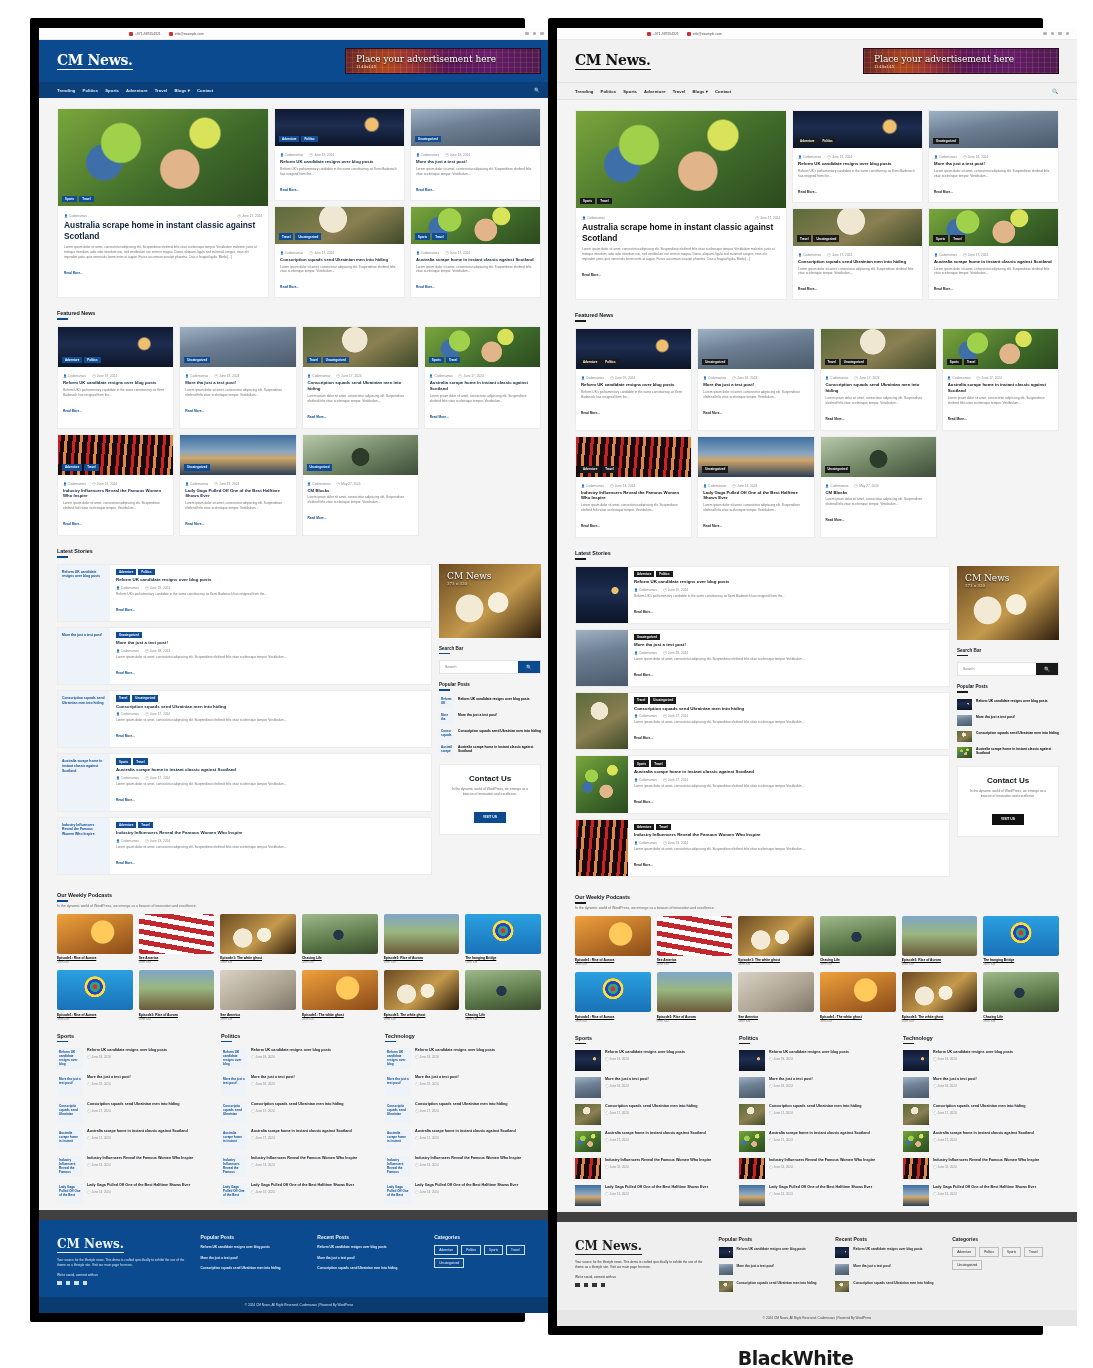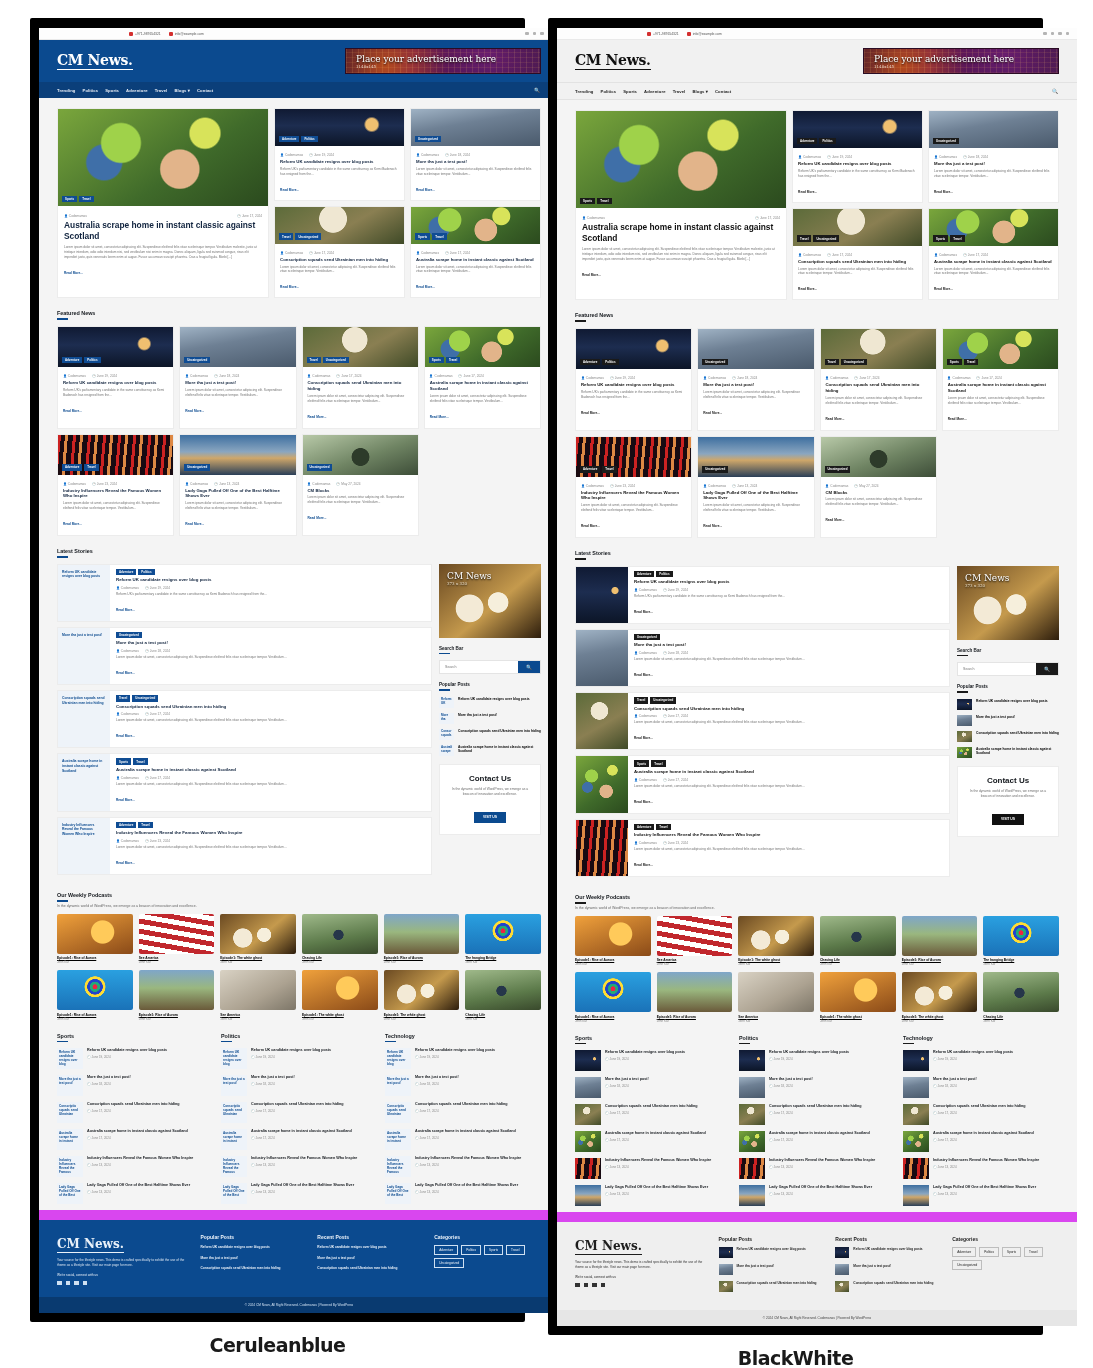--- a/index.html
+++ b/index.html
@@ -15,21 +15,21 @@
   .variant.left  { position:absolute; left:30px;  top:18px; width:495px; }
   .variant.right { position:absolute; left:548px; top:18px; width:495px; }
 
   
   .frame {
     background:#000;
     padding:10px 9px 9px 9px;
     border-radius:2px;
     width:495px;
   }
-  .screen { background:#d946ef; width:520px; overflow:hidden; }
+  .screen { background:#404040; width:520px; overflow:hidden; }
 
   .variant-label {
     text-align:center;
     font-size:19px;
     font-weight:bold;
     letter-spacing:-0.5px;
     color:#1a1a1a;
     margin-top:12px;
     font-family:"DejaVu Sans", sans-serif;
   }
@@ -755,21 +755,20 @@
                 <span class="cat-pill">Politics</span>
                 <span class="cat-pill">Sports</span>
                 <span class="cat-pill">Travel</span>
                 <span class="cat-pill">Uncategorized</span>
               </div>
             </div>
           </div>
           <div class="footer-bottom">© 2024 CM News, All Right Reserved. Codemanas | Powered By WordPress</div>
         </div>
       </div>
-      <div class="variant-label">Ceruleanblue</div>
     </div>
   <div class="variant right" id="v1">
       <div class="frame">
         <div class="screen t-bw">
           <div class="topbar">
             <div class="topbar-left">
               <span class="tb-item">
                 <i class="tb-ic phone"></i>
                 <span>+971-987654321</span>
               </span>

